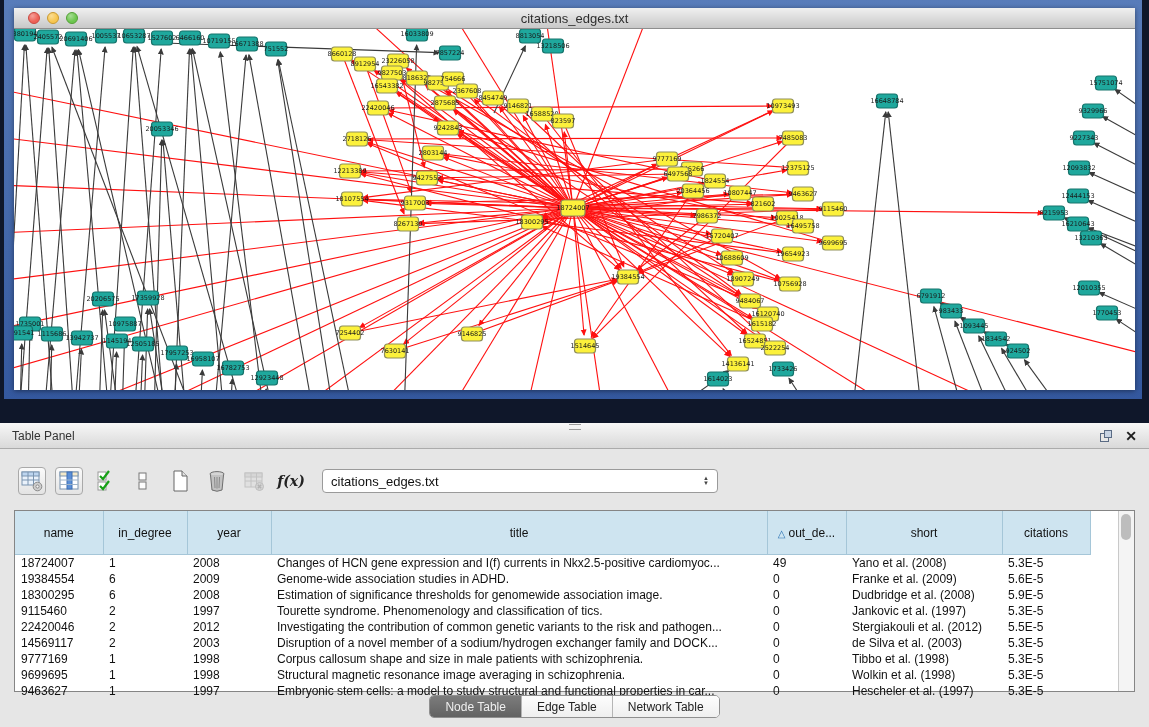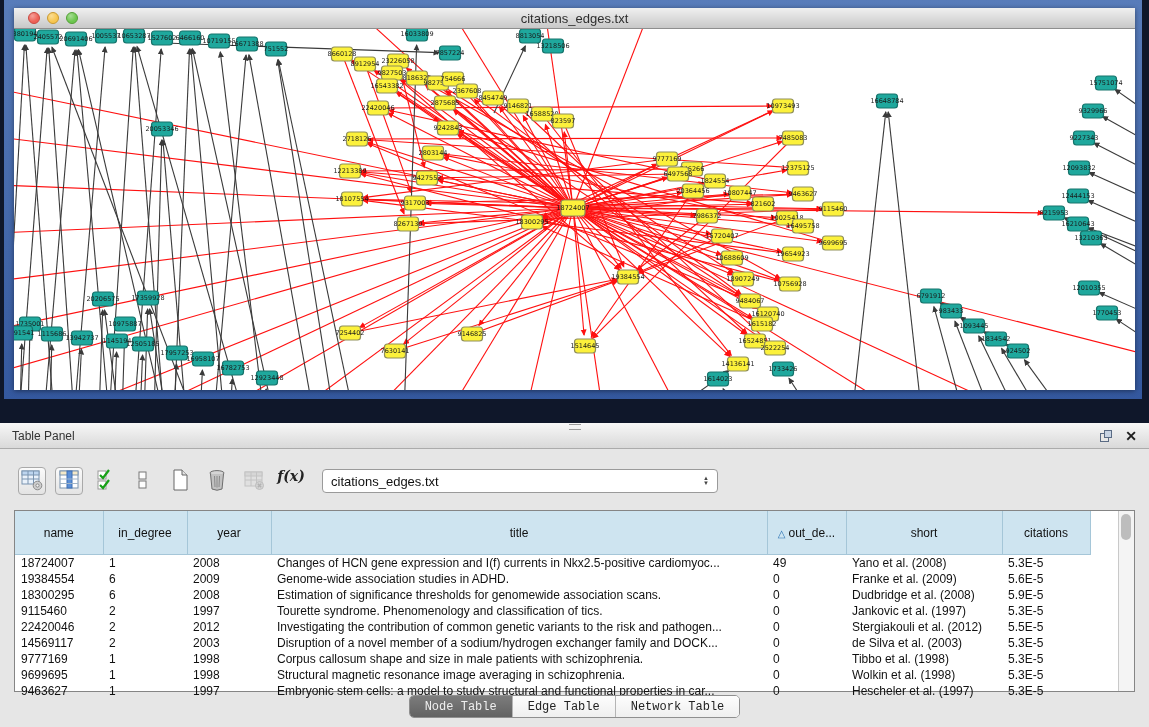--- a/index.html
+++ b/index.html
@@ -24,21 +24,21 @@
   .panel-hdr{height:26px;background:linear-gradient(#F7F7F7,#D9D9D9);
              border-bottom:1px solid #ABABAB;display:flex;align-items:center;
              padding:0 12px;position:relative;box-sizing:border-box;}
   .panel-hdr .ptitle{font-size:12px;color:#333;}
   .grip{position:absolute;left:50%;top:1px;width:12px;height:4px;margin-left:-6px;
         border-top:1px solid #9a9a9a;border-bottom:1px solid #9a9a9a;}
   .hdr-icons{margin-left:auto;display:flex;align-items:center;gap:12px;}
   .hdr-icons .x{font-size:14px;font-weight:bold;color:#1d1d1d;line-height:1;cursor:default;}
   
   .toolbar{position:absolute;left:18px;top:44px;display:flex;align-items:center;gap:9px;}
-  .tbtn{width:28px;height:28px;display:flex;align-items:flex-start;justify-content:center;
+  .tbtn{width:28px;height:28px;display:flex;align-items:center;justify-content:center;
         border:1px solid transparent;border-radius:4px;background:transparent;padding:0;}
   .tbtn.framed{border:1px solid #A9A9A9;background:linear-gradient(#FBFBFB,#E3E3E3);}
   .tbtn.disabled{opacity:.45;}
   .tbtn .fx{font:italic bold 14px "DejaVu Serif",serif;color:#222;}
   .dropdown{margin-left:8px;width:396px;height:24px;background:#fff;border:1px solid #9A9A9A;
             border-radius:4px;display:flex;align-items:center;padding:0 8px;box-sizing:border-box;}
   .dropdown .dval{font-size:13px;color:#111;flex:1;}
   .dropdown .arrows{display:flex;flex-direction:column;font-size:6px;color:#444;line-height:5px;}
   
   .table-wrap{position:absolute;left:14px;top:87px;width:1121px;height:182px;
@@ -46,21 +46,21 @@
   table{border-collapse:collapse;table-layout:fixed;width:1104px;font-size:12px;color:#111;}
   th{background:#CEE4F0;border:1px solid #A5C6D8;border-top:none;height:21px;
      font-weight:normal;font-size:12px;color:#111;padding:11px 4px;overflow:hidden;white-space:nowrap;}
   th:first-child{border-left:none;}
   th.filler{background:#fff;border:none;}
   th .sort{color:#2E75B5;font-size:10px;margin-right:3px;}
   td{height:16px;padding:0 6px;white-space:nowrap;overflow:hidden;line-height:16px;}
   .vscroll{width:15px;border-left:1px solid #C9C9C9;background:#F4F4F4;position:relative;}
   .vthumb{position:absolute;top:3px;left:2px;width:10px;height:26px;background:#BDBDBD;border-radius:5px;}
   
-  .tabsrow{position:absolute;left:0;top:272px;width:100%;display:flex;justify-content:center;font-family:Liberation Mono, monospace;}
+  .tabsrow{position:absolute;left:0;top:272px;width:100%;display:flex;justify-content:center;}
   .seg{display:flex;border:1px solid #8F8F8F;border-radius:5px;overflow:hidden;
        background:#FCFCFC;height:21px;align-items:stretch;}
   .seg .tab{padding:2px 15px;font-size:12px;color:#222;border-left:1px solid #B5B5B5;
             display:flex;align-items:center;background:linear-gradient(#FDFDFD,#EFEFEF);}
   .seg .tab:first-child{border-left:none;}
   .seg .tab.sel{background:linear-gradient(#7C7C7C,#626262);color:#EFEFEF;}
   
   .status{position:absolute;left:0;bottom:0;width:100%;height:27px;border-top:1px solid #BFBFBF;
           background:#E2E2E2;display:flex;align-items:center;justify-content:flex-end;
           padding-right:46px;gap:8px;box-sizing:border-box;}
@@ -828,21 +828,21 @@
               <td>Genome-wide association studies in ADHD.</td>
               <td>0</td>
               <td>Franke et al. (2009)</td>
               <td>5.6E-5</td>
               <td></td>
             </tr>
             <tr>
               <td>18300295</td>
               <td>6</td>
               <td>2008</td>
-              <td>Estimation of significance thresholds for genomewide association scans.</td>
+              <td>Estimation of significance thresholds for genomewide association image.</td>
               <td>0</td>
               <td>Dudbridge et al. (2008)</td>
               <td>5.9E-5</td>
               <td></td>
             </tr>
             <tr>
               <td>9115460</td>
               <td>2</td>
               <td>1997</td>
               <td>Tourette syndrome. Phenomenology and classification of tics.</td>

